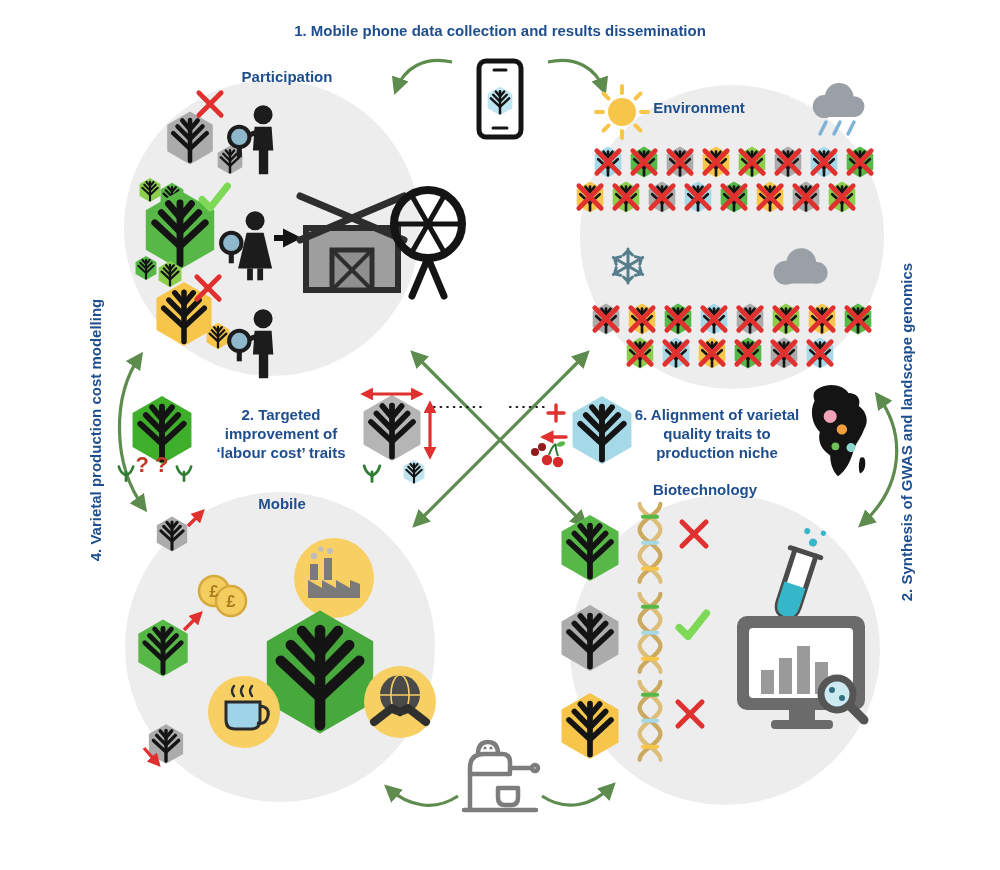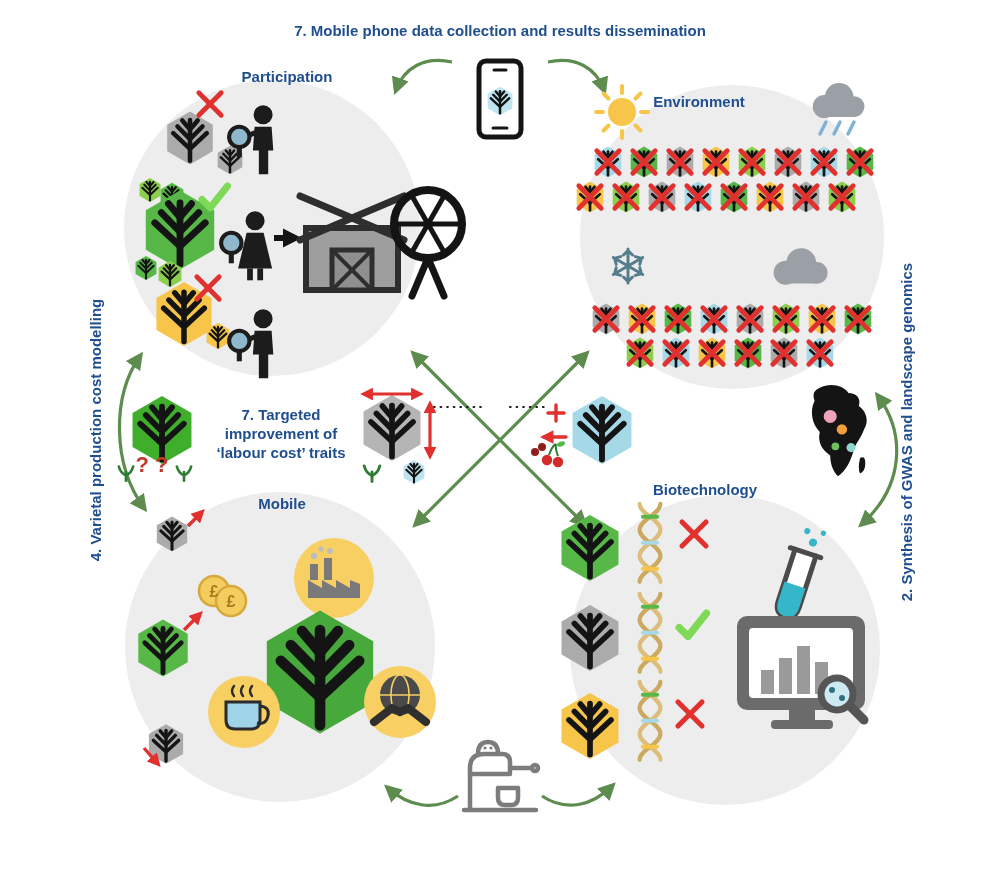--- a/index.html
+++ b/index.html
@@ -361,22 +361,23 @@
     <circle cx="-9" cy="-32" r="1.6" fill="#7c7c7c" stroke="none"></circle>
     <path d="M-30,28 L-30,-12 Q-30,-26 -16,-26 L2,-26 Q10,-26 10,-18 L10,-8"></path>
     <path d="M-30,-6 L10,-6"></path>
     <path d="M10,-12 L32,-12"></path>
     <circle cx="35" cy="-12" r="3"></circle>
     <path d="M-2,8 h20 v10 q0,7 -7,7 h-6 q-7,0 -7,-7 z"></path>
     <path d="M-36,30 L36,30"></path>
   </g>
 </svg>
 
-<div class="lbl nowrap" style="left:500px; top:30px;">7. Mobile phone data collection and results dissemination</div>
+<div class="lbl nowrap" style="left:500px; top:30px;">1. Mobile phone data collection and results dissemination</div>
 <div class="lbl vert" style="left:906px; top:432px;">2. Synthesis of GWAS and landscape genomics</div>
 <div class="lbl vert" style="left:95px; top:430px;">4. Varietal production cost modelling</div>
-<div class="lbl center-block" style="left:281px; top:434px; width:164px;">7. Targeted improvement of ‘labour cost’ traits</div>
+<div class="lbl center-block" style="left:281px; top:434px; width:164px;">2. Targeted improvement of ‘labour cost’ traits</div>
+<div class="lbl center-block" style="left:717px; top:434px; width:186px;">6. Alignment of varietal quality traits to production niche</div>
 <div class="lbl nowrap" style="left:287px; top:76px;">Participation</div>
-<div class="lbl nowrap" style="left:699px; top:101px;">Environment</div>
+<div class="lbl nowrap" style="left:699px; top:107px;">Environment</div>
 <div class="lbl nowrap" style="left:282px; top:503px;">Mobile</div>
 <div class="lbl nowrap" style="left:705px; top:489px;">Biotechnology</div>
 
 </div>
 
 </body></html>

